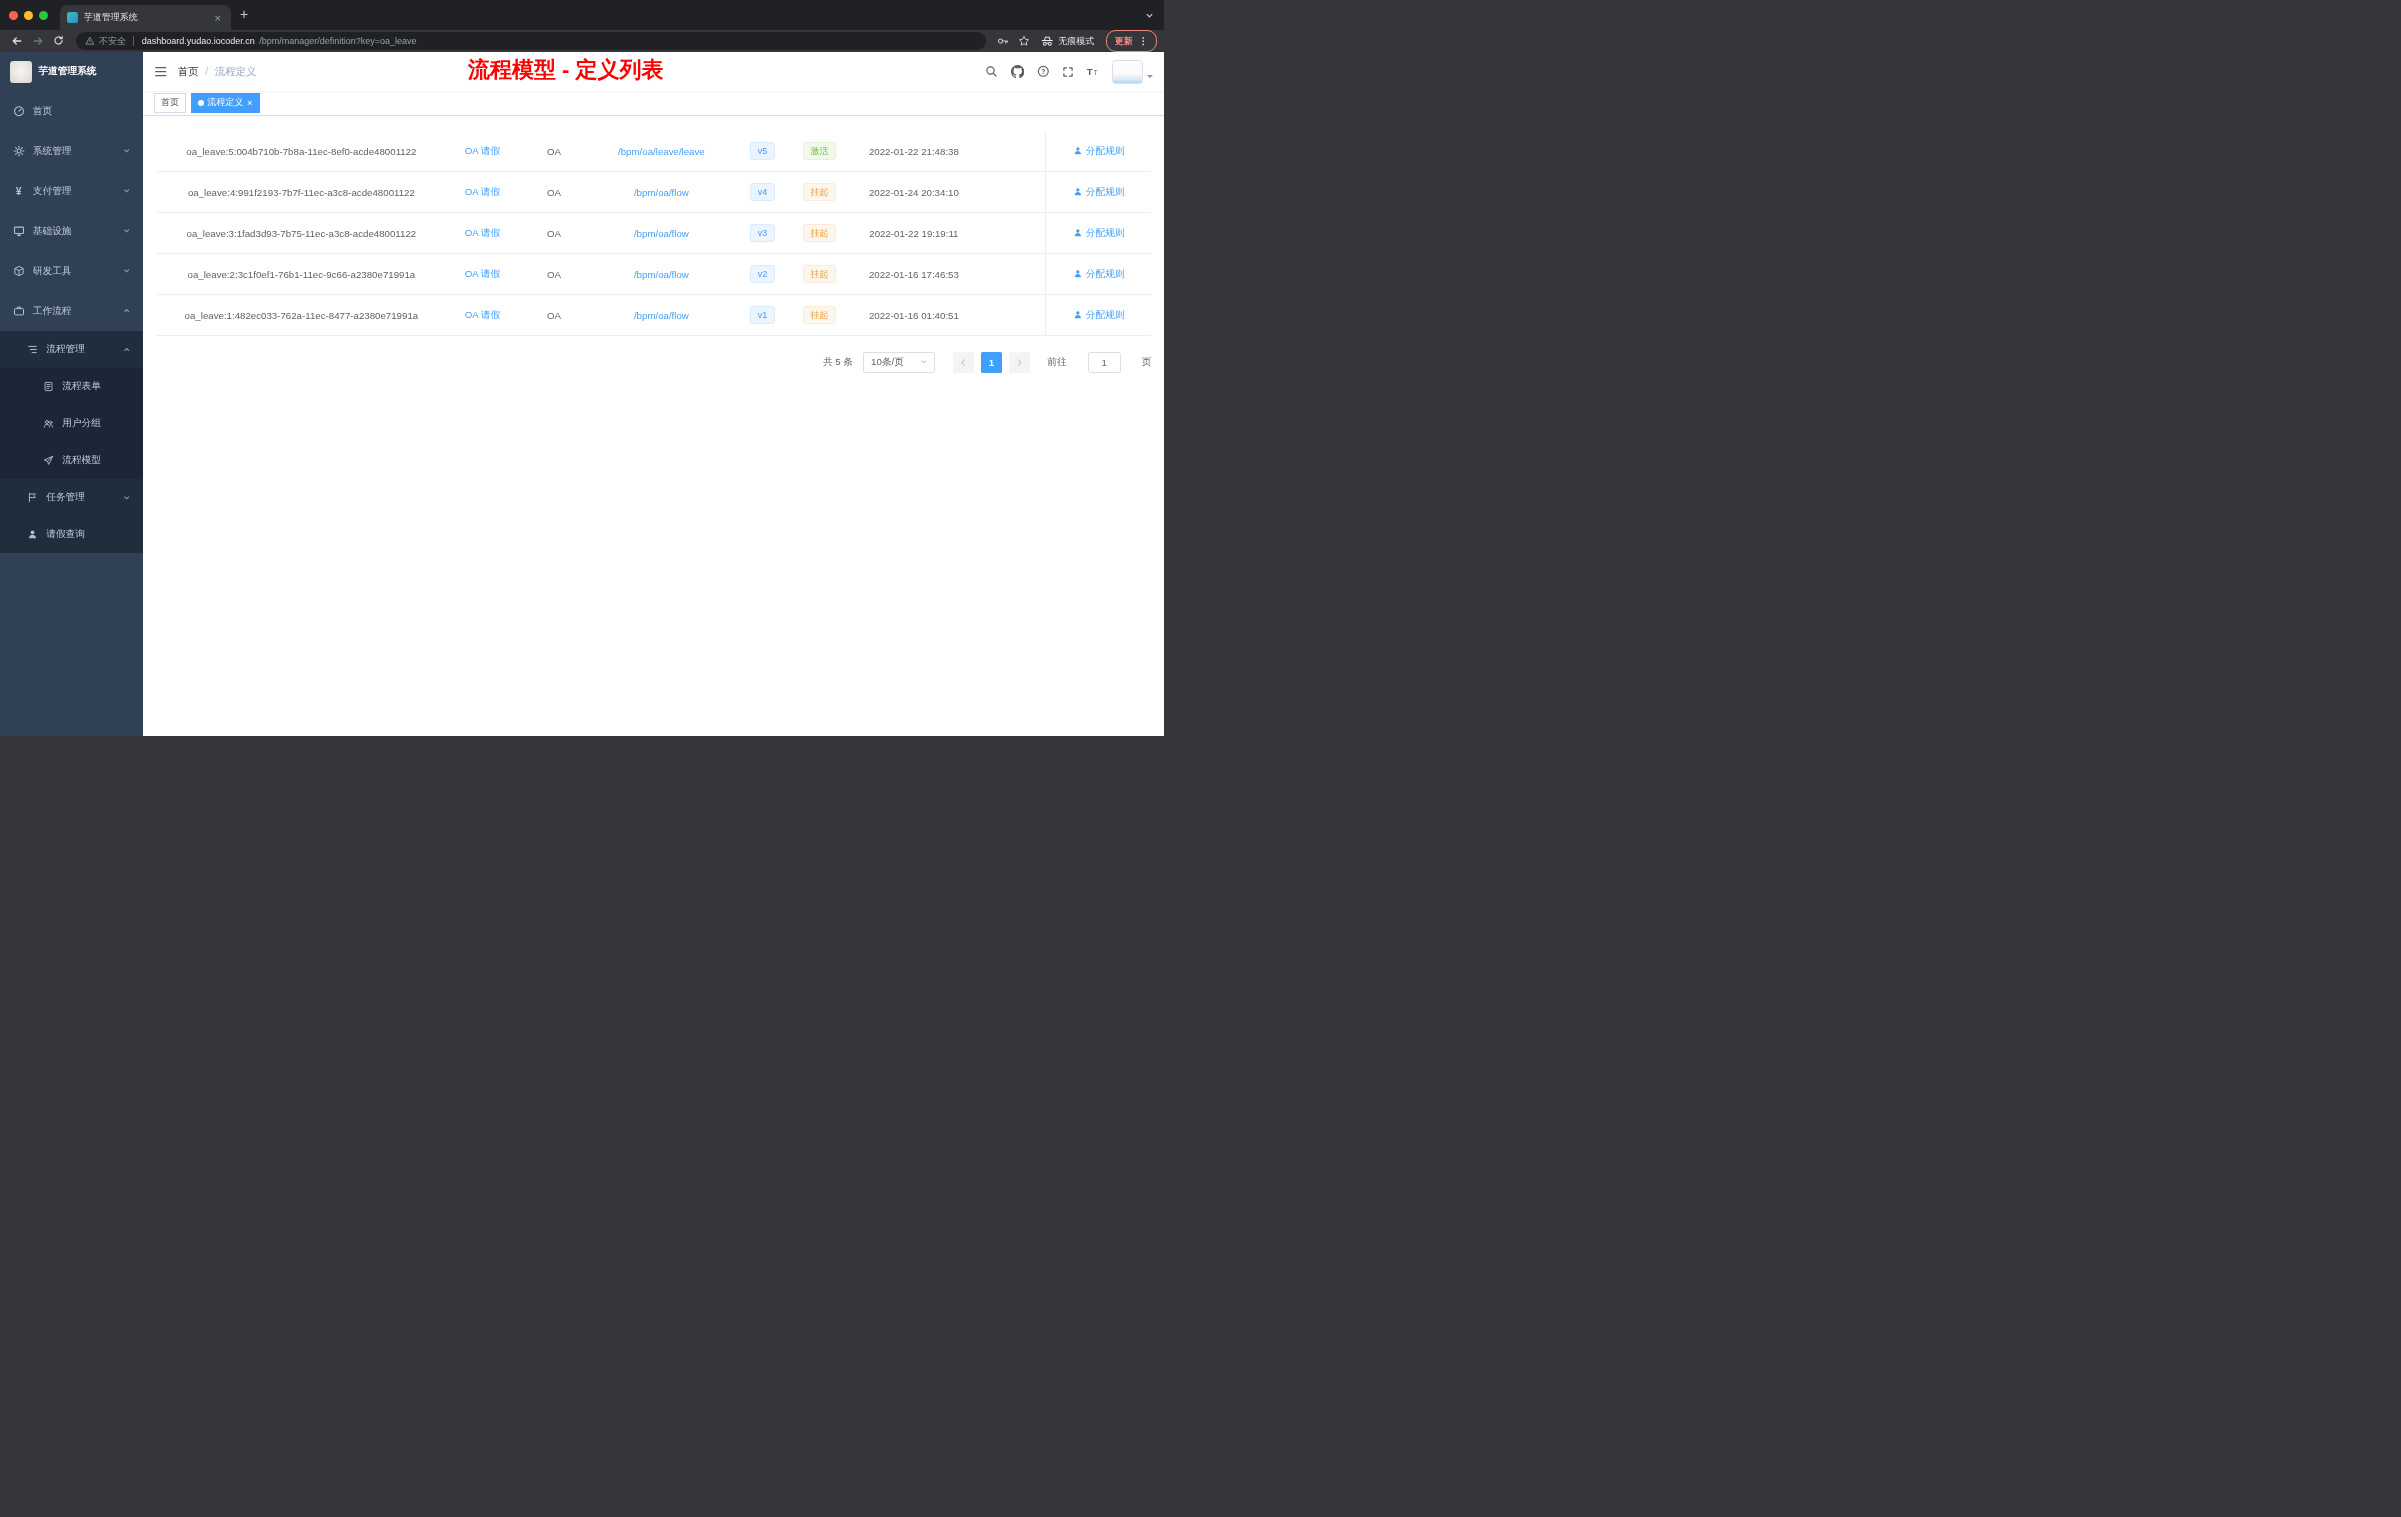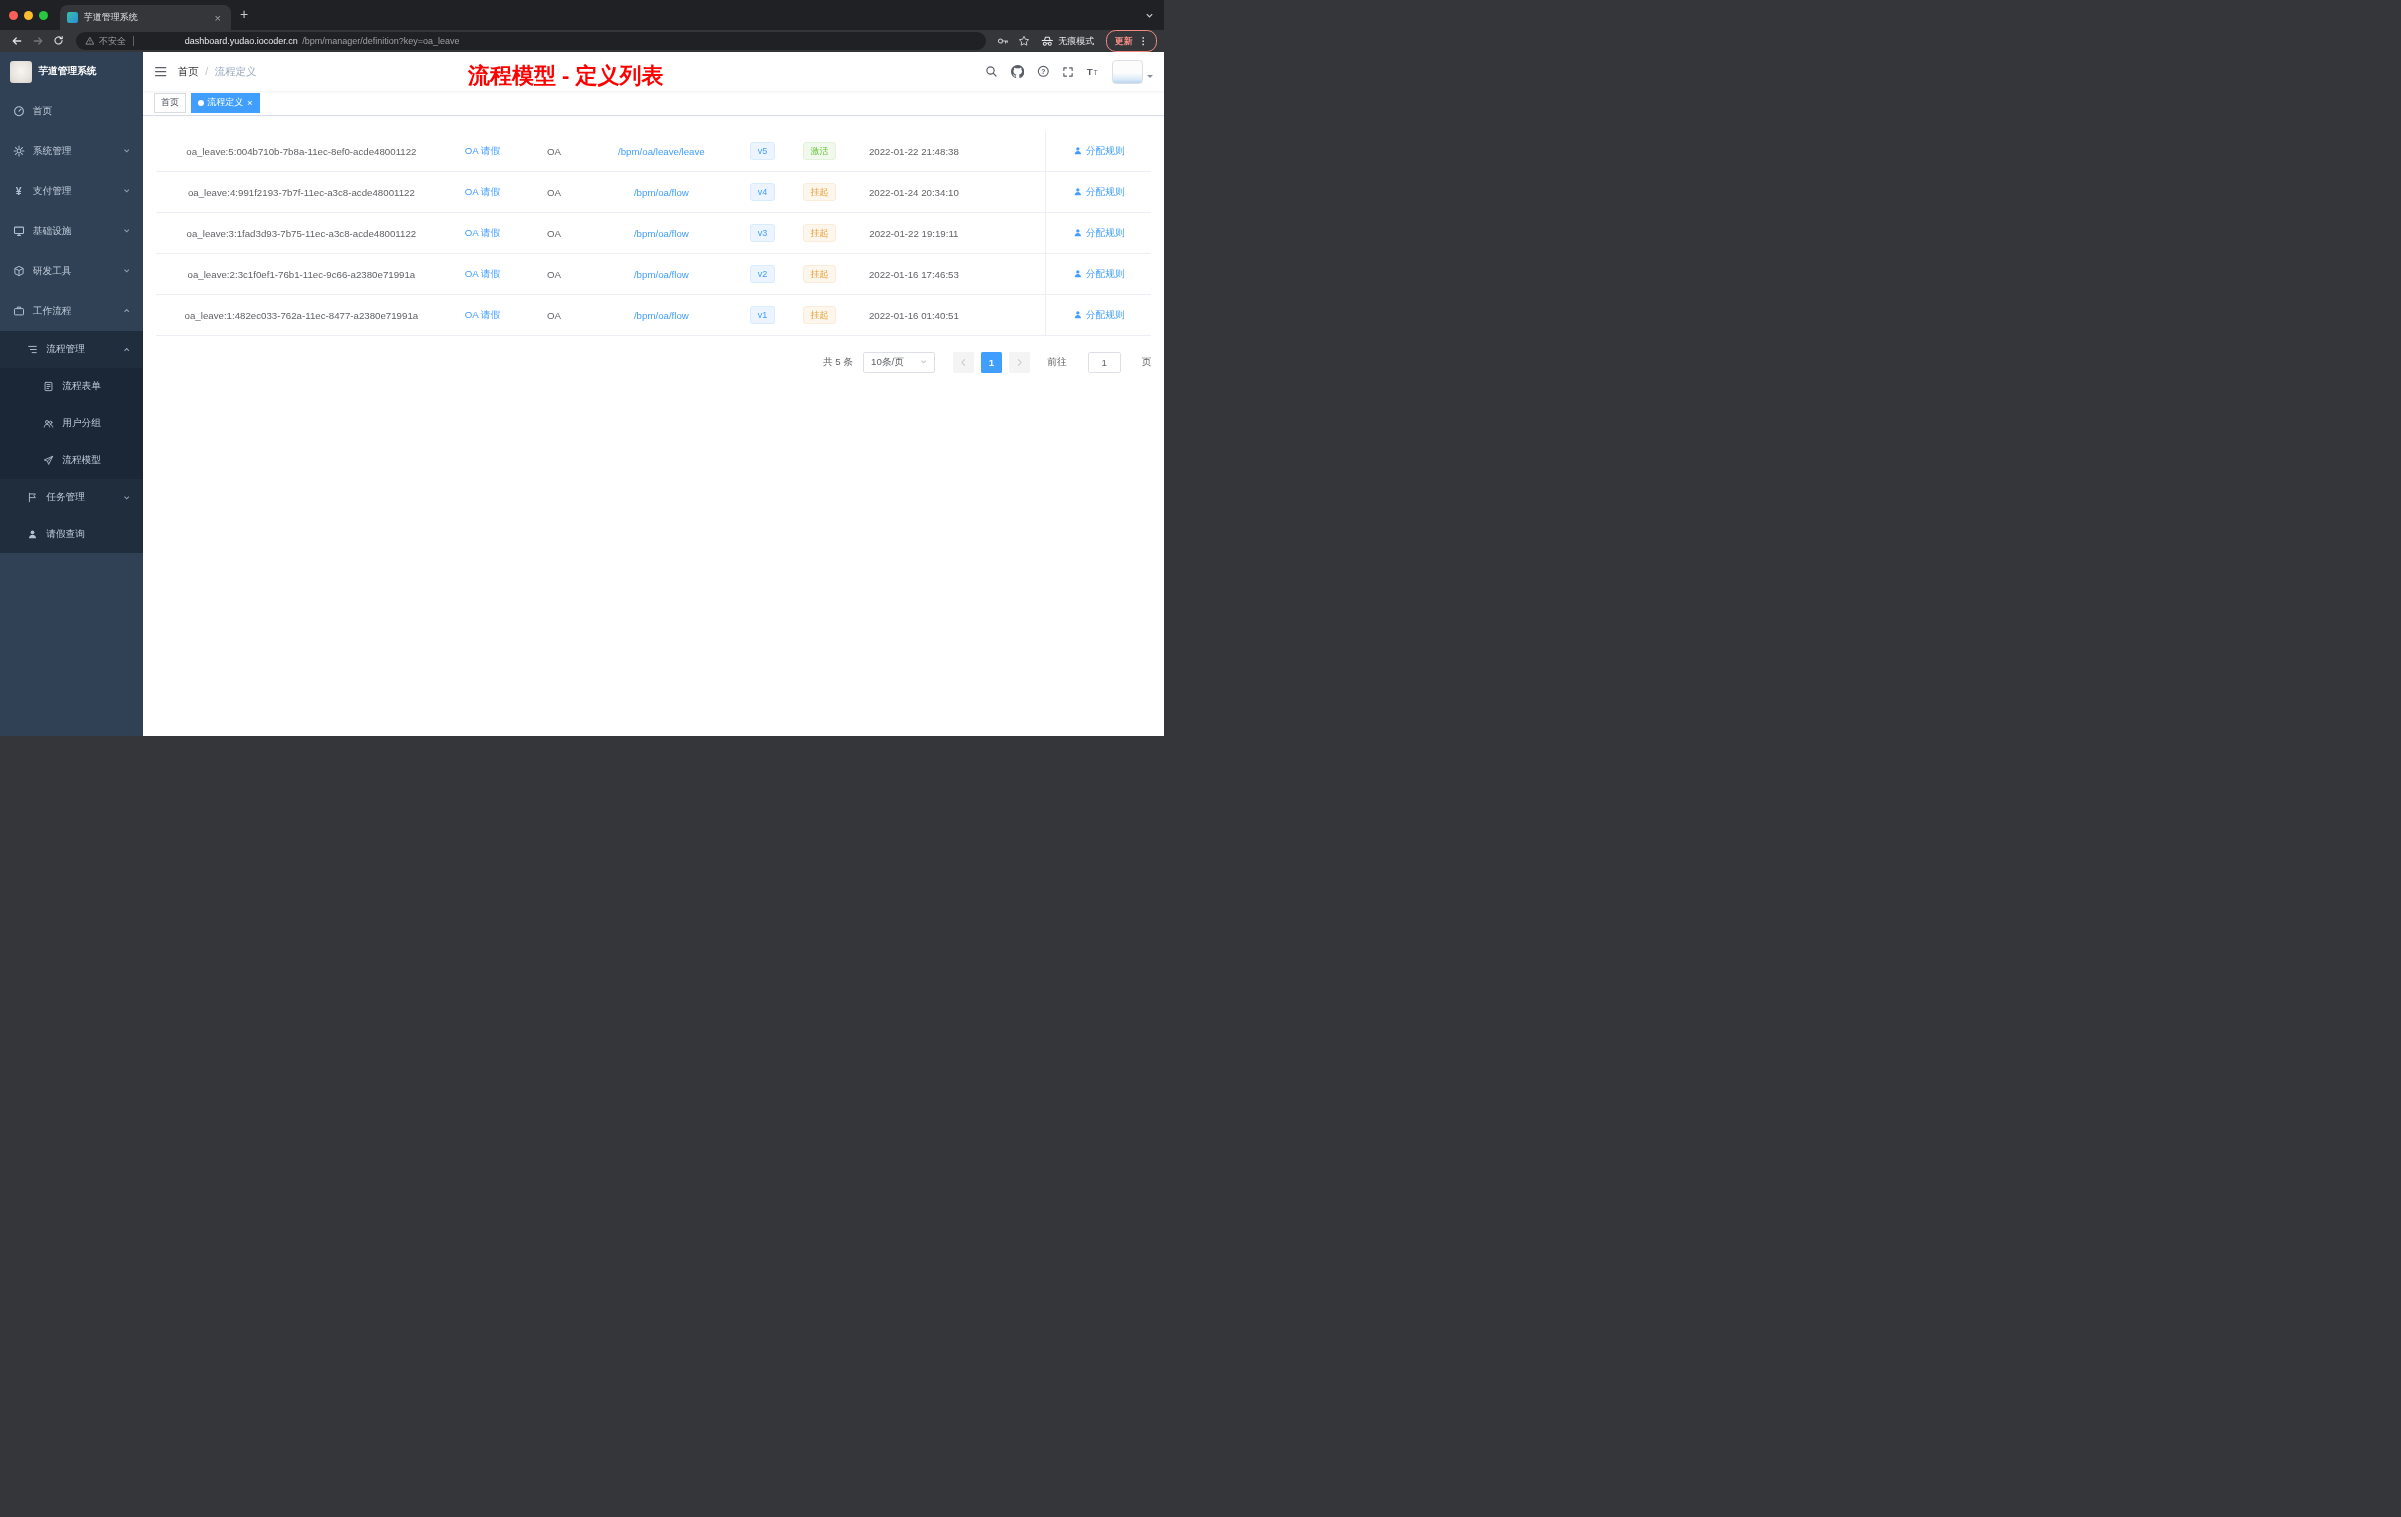--- a/index.html
+++ b/index.html
@@ -17,21 +17,21 @@
 .tab-title { flex:1; white-space:nowrap; overflow:hidden; }
 .tab-close { color:#9aa0a6; font-size:11px; width:12px; text-align:center; cursor:pointer; }
 .newtab { color:#c7cacd; font-size:14px; padding:0 9px; align-self:center; margin-bottom:1.5px; cursor:pointer; }
 .tabsearch { margin-left:auto; align-self:center; padding-right:10.4px; color:#c7cacd; cursor:pointer; }
 
 .toolbar { height:22px; background:#35363a; display:flex; align-items:center; padding:0 7.4px; gap:1.5px; }
 .navbtn { width:19.3px; height:19.3px; display:flex; align-items:center; justify-content:center; color:#dfe1e5; cursor:pointer; }
 .navbtn.disabled { color:#71757a; }
 .omnibox { flex:1; height:18px; margin:0 6px; background:#202124; border-radius:9px; display:flex; align-items:center; gap:4.5px; padding:0 9px; font-size:9px; color:#9aa0a6; cursor:text; }
 .omni-divider { width:0.7px; height:9.7px; background:#5f6368; margin:0 3px; }
-.url-host { color:#e8eaed;margin-left:43px; }
+.url-host { color:#e8eaed; }
 .toolbar-ico { width:19.3px; height:19.3px; display:flex; align-items:center; justify-content:center; color:#c7cacd; cursor:pointer; }
 .incog { display:flex; align-items:center; gap:4.5px; color:#e8eaed; font-size:9px; padding:0 6px; }
 .update-pill { height:22px; border:1.1px solid #f28b82; border-radius:9.7px; display:flex; align-items:center; gap:5.2px; padding:0 7.4px; margin-left:4.5px; cursor:pointer; }
 .update-label { color:#f28b82; font-size:9px; font-weight:700; }
 .dots { color:#dfe1e5; }
 
 
 .app { display:flex; height:684px; }
 .sidebar { width:143px; background:#304156; flex-shrink:0; overflow:hidden; }
 .logo-row { height:39px; display:flex; align-items:center; gap:6.7px; padding:0 9.7px; cursor:pointer; }
@@ -80,21 +80,21 @@
 
 .pagination { width:995px; display:flex; align-items:center; justify-content:flex-end; margin-top:15.6px; font-size:9.7px; color:#606266; }
 .pg-total { margin-right:10.4px; }
 .pg-select { width:72px; height:21px; border:0.7px solid #dcdfe6; border-radius:2.2px; display:flex; align-items:center; justify-content:space-between; padding:0 6.7px; color:#606266; cursor:pointer; margin-right:13.4px; background:#fff; }
 .pg-select .chev { color:#c0c4cc; }
 .pg-btn { min-width:21px; height:21px; border-radius:1.5px; background:#f4f4f5; color:#c0c4cc; display:flex; align-items:center; justify-content:center; margin:0 3.7px; font-size:9.7px; cursor:pointer; }
 .pg-btn.page { background:#409eff; color:#fff; font-weight:700; }
 .pg-goto { display:flex; align-items:center; gap:21px; margin-left:13.4px; }
 .pg-input { width:33px; height:21px; border:0.7px solid #dcdfe6; border-radius:2.2px; text-align:center; font-size:9.7px; color:#606266; outline:none; font-family:inherit; }
 
-.annotation { position:absolute; left:468px; top:61px; font-size:22px; font-weight:700; color:#ff0000; z-index:50; white-space:nowrap; }
+.annotation { position:absolute; left:468px; top:55px; font-size:22px; font-weight:700; color:#ff0000; z-index:50; white-space:nowrap; }
 </style>
 </head>
 <body>
 
 <div class="tabstrip">
   <div class="traffic-lights">
     <span class="light red"></span>
     <span class="light yellow"></span>
     <span class="light green"></span>
   </div>

